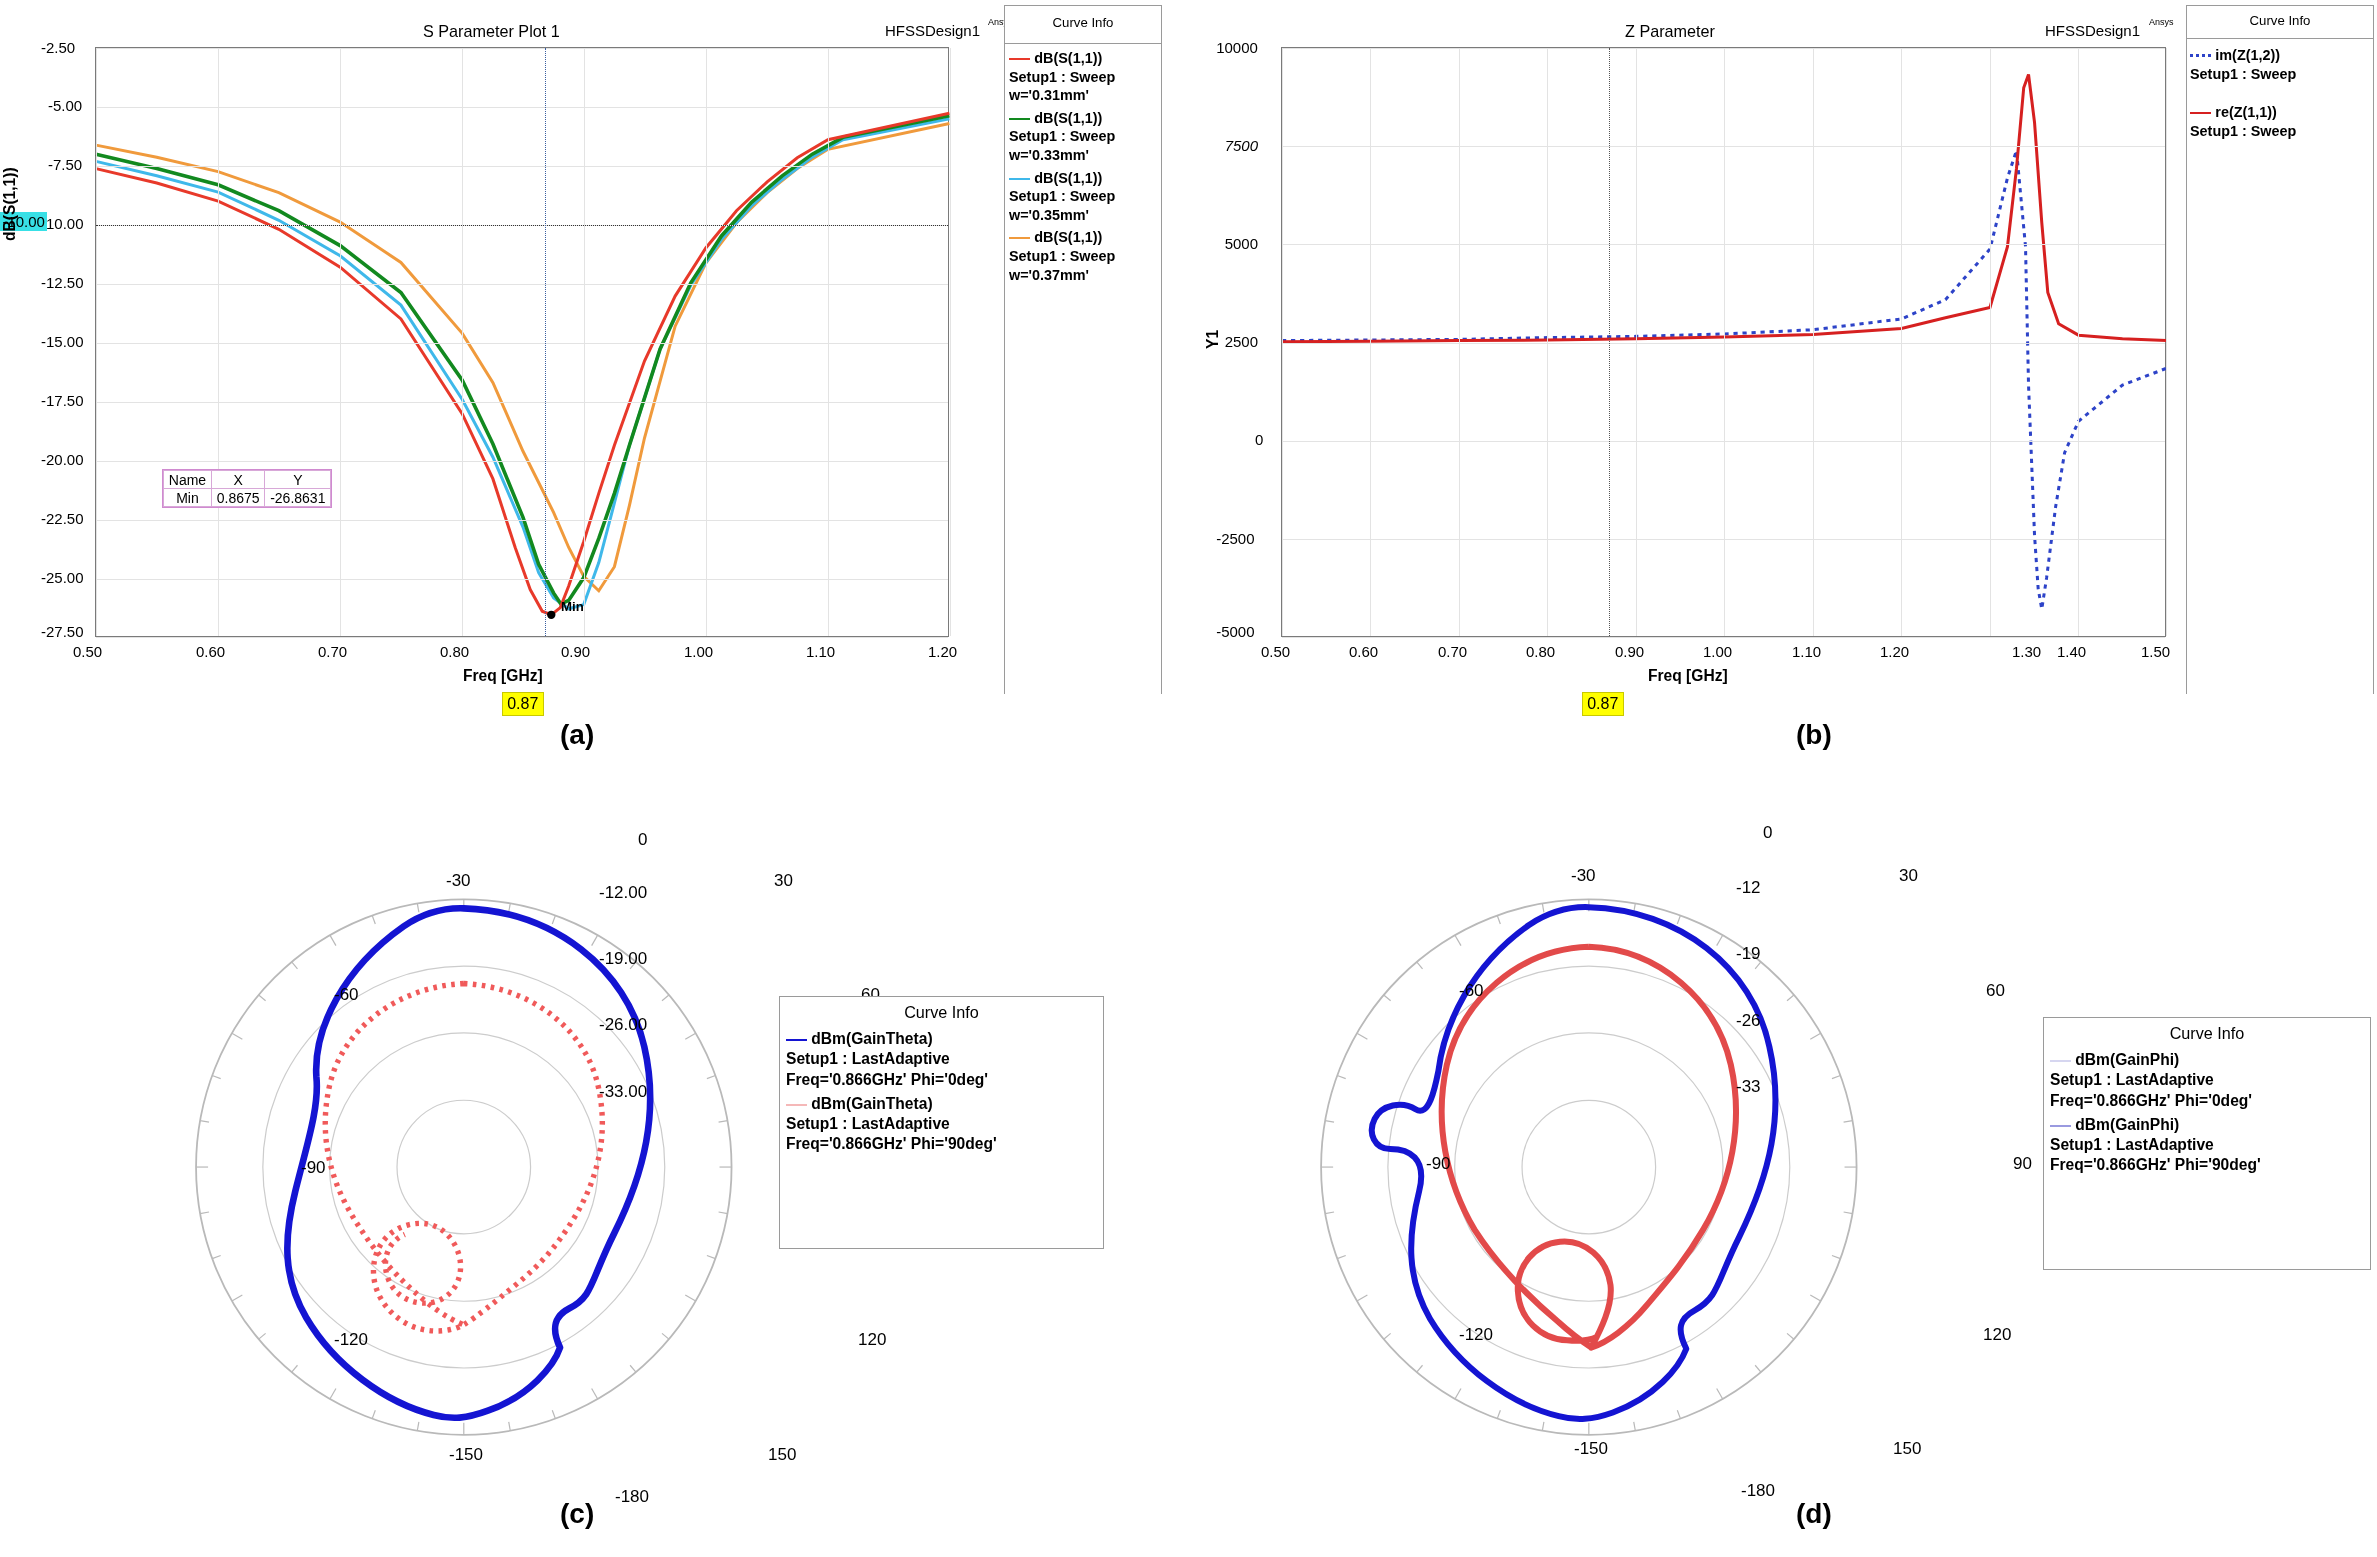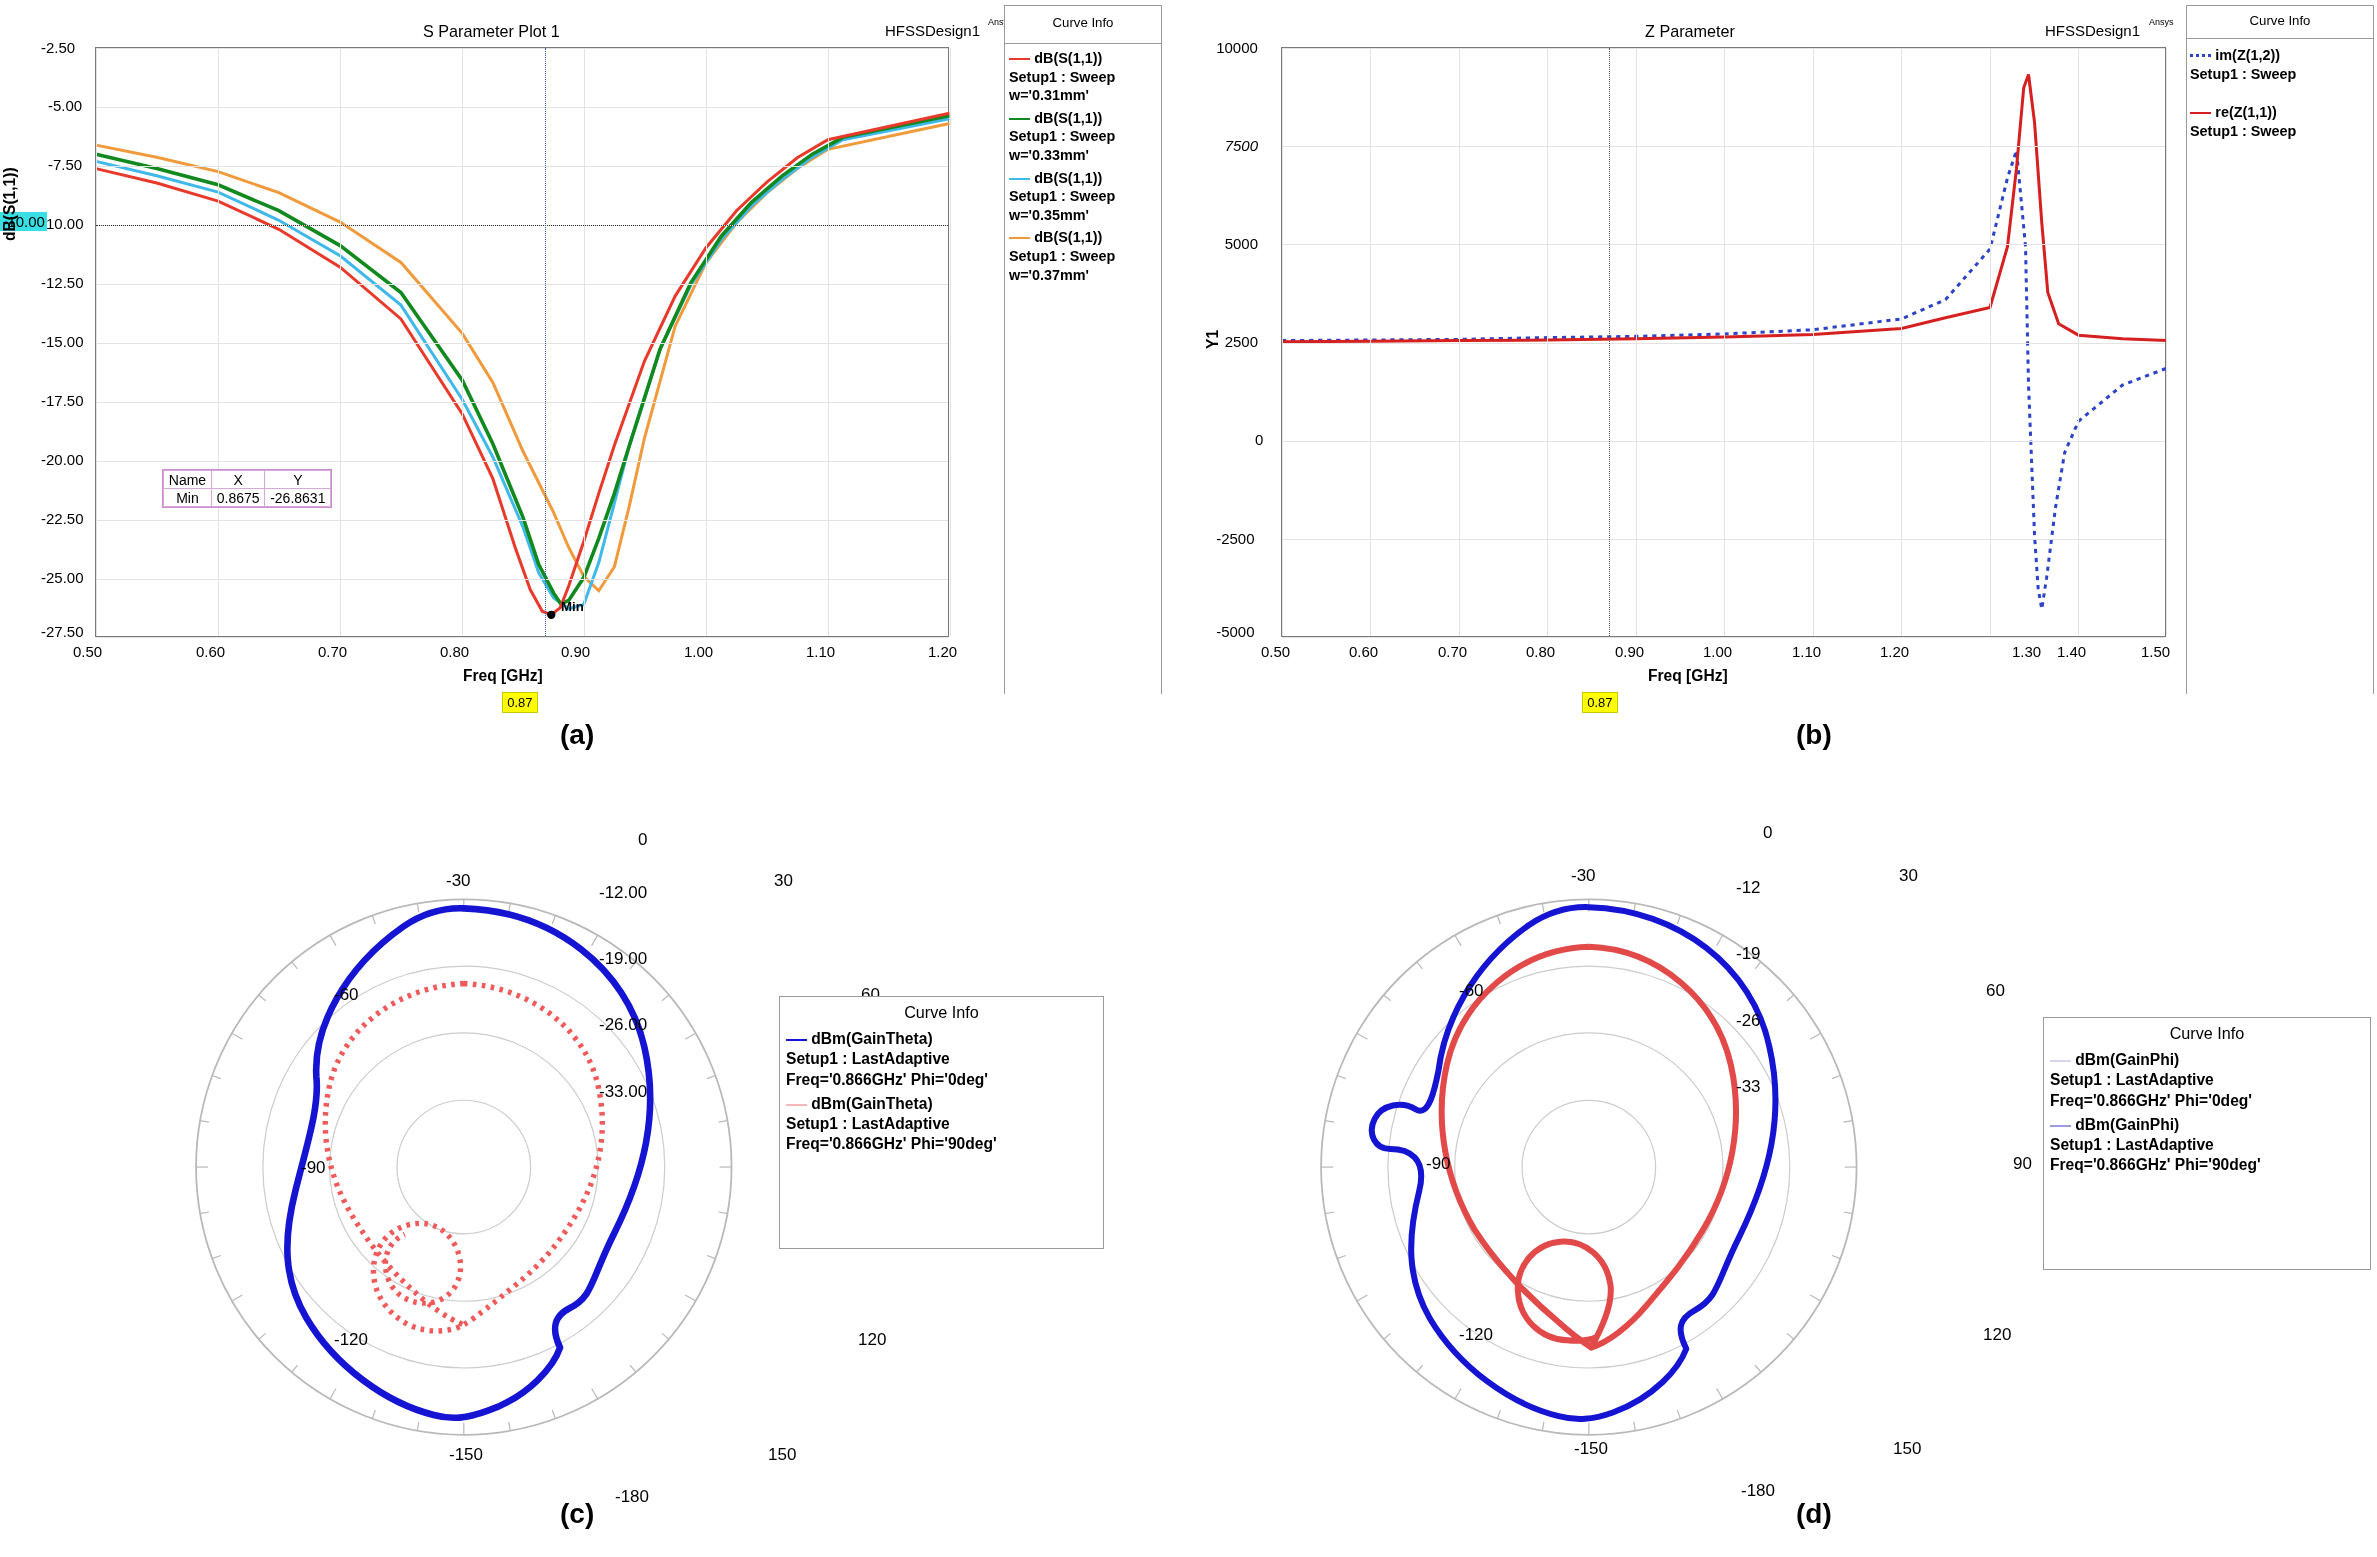--- a/index.html
+++ b/index.html
@@ -20,21 +20,21 @@
   .gridline-h,.gridline-v{position:absolute;background:#e3e3e3;}
   .tick-lbl{position:absolute;font-size:15px;color:#000;white-space:nowrap;}
   .axis-title{position:absolute;font-size:15.6px;font-weight:bold;}
   .plot-title{position:absolute;font-size:16.2px;}
   .hfss-lbl{position:absolute;font-size:15px;}
   .ansys-lbl{position:absolute;font-size:9px;}
   .marker-hline{position:absolute;border-top:0.6px dotted #333;}
   .marker-vline{position:absolute;border-left:1.2px dotted #3a5fa0;}
   .marker-vline2{position:absolute;border-left:1.2px dotted #555;}
   .badge-cyan{position:absolute;background:#38e0e6;color:#000;font-size:15px;padding:1.2px 2.4px;}
-  .badge-yellow{position:absolute;background:#ffff00;color:#000;font-size:13px;padding:1.8px 4.2px;border:0.6px solid #c9c900;}
+  .badge-yellow{position:absolute;background:#ffff00;color:#000;font-size:16px;padding:1.8px 4.2px;border:0.6px solid #c9c900;}
   .minbox{position:absolute;border:0.6px solid #d08ad0;background:#fff;font-size:14px;}
   .minbox table{border-collapse:collapse;}
   .minbox td{border:0.6px solid #d8a8d8;padding:0.6px 4.8px;text-align:center;}
   .minlabel{position:absolute;font-size:13.2px;font-weight:bold;}
 
   
   .polar-wrap{position:absolute;}
   .polar-lbl{position:absolute;font-size:17px;white-space:nowrap;}
   .polar-rlbl{position:absolute;font-size:17px;white-space:nowrap;}
   svg{display:block;overflow:visible;}
@@ -200,21 +200,21 @@
     <div class="marker-vline2" style="left:327px;top:0;height:100%;"></div>
 
     <svg width="885" height="590" viewBox="0 0 1470 980">
 
       <polyline fill="none" stroke="#2d43c8" stroke-width="5" stroke-dasharray="7 8" points="0,486 147,485 294,484 441,481 588,479 735,475 882,468 1029,450 1102,418 1176,334 1205,216 1220,170 1235,330 1240,560 1250,810 1256,898 1262,932 1270,880 1285,762 1300,672 1323,620 1396,560 1469,532"></polyline>
 
       <polyline fill="none" stroke="#d62020" stroke-width="5" points="0,488 147,487 294,486 441,485 588,483 735,480 882,476 1029,466 1102,448 1176,431 1205,330 1220,200 1232,66 1240,44 1250,124 1262,290 1272,406 1290,458 1323,477 1396,483 1469,486"></polyline>
     </svg>
   </div>
 
-  <div class="plot-title" style="left:442px;top:21.7px;">Z Parameter</div>
+  <div class="plot-title" style="left:422px;top:21.7px;">Z Parameter</div>
   <div class="hfss-lbl" style="left:842px;top:21.7px;">HFSSDesign1</div>
   <div class="ansys-lbl" style="left:946px;top:17px;">Ansys</div>
 
   <div class="tick-lbl" style="left:13.2px;top:39px;">10000</div>
   <div class="tick-lbl" style="left:21.7px;top:137px;font-style:italic;">7500</div>
   <div class="tick-lbl" style="left:21.7px;top:235px;">5000</div>
   <div class="tick-lbl" style="left:21.7px;top:333px;">2500</div>
   <div class="tick-lbl" style="left:52px;top:431px;">0</div>
   <div class="tick-lbl" style="left:13.2px;top:530px;">-2500</div>
   <div class="tick-lbl" style="left:13.2px;top:623px;">-5000</div>

